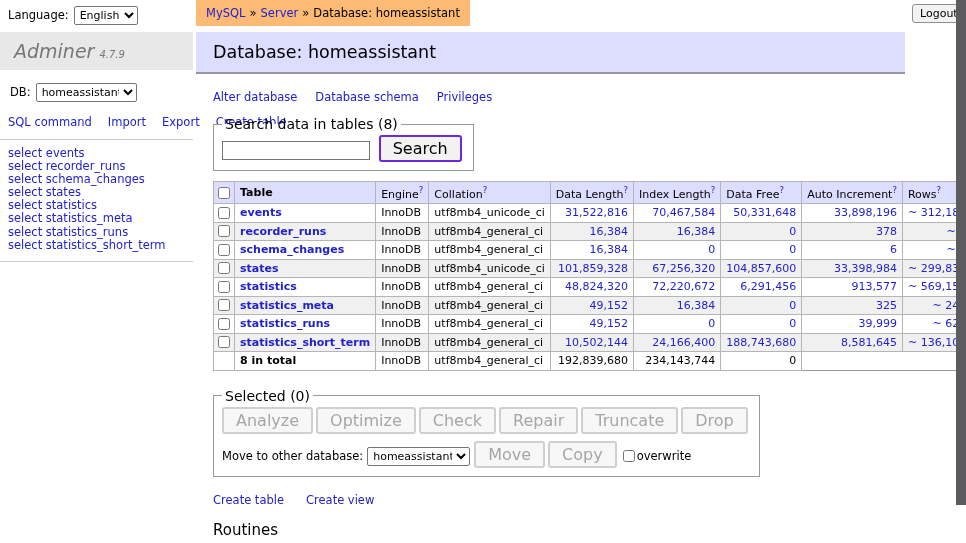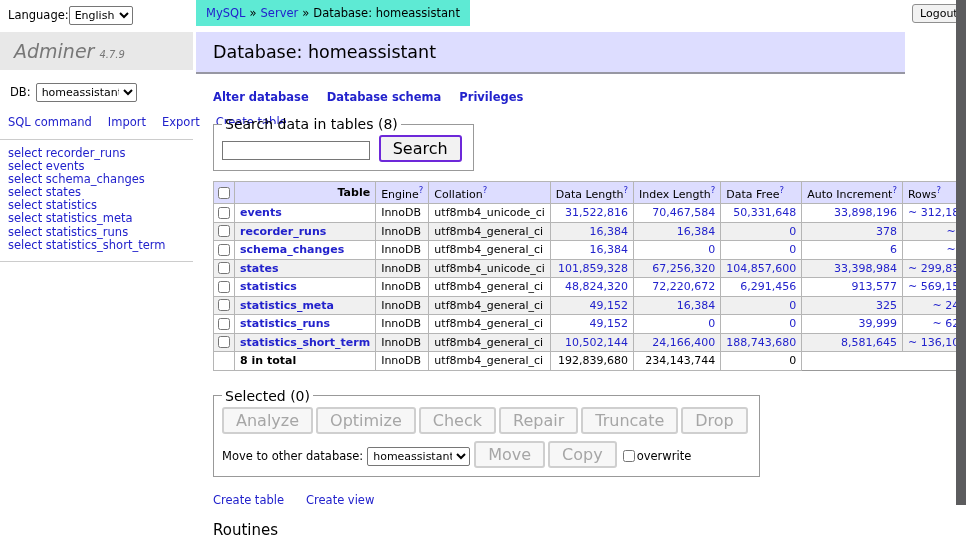--- a/index.html
+++ b/index.html
@@ -7,21 +7,21 @@
   body {
     width:966px; height:543px; overflow:hidden; background:#fff;
     font-family:"DejaVu Sans","Liberation Sans",sans-serif;
     font-size:11.5px; color:#000; position:relative;
   }
   a { color:#2222cc; text-decoration:none; cursor:pointer; }
 
   
   #sidebar { position:absolute; left:0; top:0; width:193px; height:100%; background:#fff; }
   #lang-row { padding:6px 0 0 8px; white-space:nowrap; }
-  #lang-row select { }
+  #lang-row select { margin-left:5px; }
   select {
     font-family:inherit; font-size:11px; height:19px; background:#fff;
     border:1px solid #767676; border-radius:2px; padding:0 1px;
   }
   #adminer-title {
     margin-top:7px; background:#e8e8e8; padding:8px 0 8px 14px;
     color:#777; font-style:italic;
   }
   #adminer-title .app { font-size:19px; }
   #adminer-title .ver { font-size:10px; margin-left:5px; }
@@ -29,36 +29,36 @@
   #db-row select { width:101px; margin-left:5px; }
   #side-links { margin:13px 8px 0 8px; width:165px; line-height:15px; }
   #side-links a { margin-right:16px; white-space:nowrap; }
   .side-hr { border:0; border-top:1px solid #ccc; margin:9px 0 0 0; }
   #table-links { margin:7px 0 6px 8px; }
   #table-links a { display:block; line-height:13.1px; white-space:nowrap; }
 
   
   #content { position:absolute; left:196px; top:0; width:712px; }
   #breadcrumb {
-    display:inline-block; background:#5eead4; padding:6px 10px; font-size:11.5px;
+    display:inline-block; background:#fdba74; padding:6px 10px; font-size:11.5px;
   }
   #breadcrumb .sep { color:#000; margin:0 4px; }
   #logout-btn {
     position:absolute; left:912px; top:4px;
     font-family:inherit; font-size:11px; padding:2px 7px;
     background:#f2f2f2; border:1px solid #8f8f8f; border-radius:3px; color:#000;
   }
   #title-bar {
     margin-top:6px; width:709px; background:#ddddff;
     border-bottom:2px solid #9797a3; padding:10px 0 10px 17px;
     font-size:17.5px;
   }
   #main { padding-left:17px; }
   .nav-links { margin-top:16px; }
-  .nav-links a { margin-right:18px;font-weight:bold; }
+  .nav-links a { margin-right:18px; }
   h3.section { font-size:15px; font-weight:normal; margin:15px 0 0 0; }
 
   fieldset {
     display:inline-block; border:1px solid #999; margin:12px 0 0 0; padding:3px 8px 8px 8px;
     background:#fff;
   }
   legend { font-size:14px; padding:0 3px; }
   #search-input { width:148px; height:19px; border:1px solid #767676; font-family:inherit; font-size:11px; padding:0 3px; }
   button.btn {
     font-family:inherit; font-size:16px; padding:2px 12px; color:#000;
@@ -67,21 +67,21 @@
   button.btn:disabled { color:#a6a6a6; border-color:#cfcfcf; background:#f7f7f7; }
   #search-btn { margin-left:5px; }
 
   
   table { border-collapse:collapse; margin-top:10px; border:1px solid #999; }
   th,td {
     border:1px solid #b5b5b5; font-size:11px; padding:2px 5px;
     line-height:13.5px; white-space:nowrap; text-align:left; font-weight:normal;
   }
   thead th { background:#ddddff; }
-  th.col-table { font-weight:bold; text-align:right; }
+  th.col-table { font-weight:bold; text-align:left; }
   sup.help { color:#2222cc; font-size:8.5px; cursor:pointer; }
   tbody tr:nth-child(even) td { background:#f0f0f0; }
   td.c-name a { font-weight:bold; }
   td.num, td.c-rows { text-align:right; }
   td.c-check, th.col-check { text-align:center; padding:1px 3px; }
   input[type=checkbox] { width:12px; height:12px; margin:1px; vertical-align:middle; }
   tfoot td { background:#fff; }
   tfoot td.t-label { font-weight:bold; }
   tfoot td.num { text-align:right; }
 
@@ -112,22 +112,22 @@
   </div>
   <div id="db-row">
     <span>DB:</span><select><option>homeassistant</option></select>
   </div>
   <div id="side-links">
     
   <a>SQL command</a><a>Import</a><a>Export</a><a>Create table</a></div>
   <hr class="side-hr">
   <div id="table-links">
 
-  <a>select recorder_runs</a>
-      <a>select events</a>
+  <a>select events</a>
+      <a>select recorder_runs</a>
       <a>select schema_changes</a>
       <a>select states</a>
       <a>select statistics</a>
       <a>select statistics_meta</a>
       <a>select statistics_runs</a>
       <a>select statistics_short_term</a>
     </div>
   <hr class="side-hr">
 </div>
 

